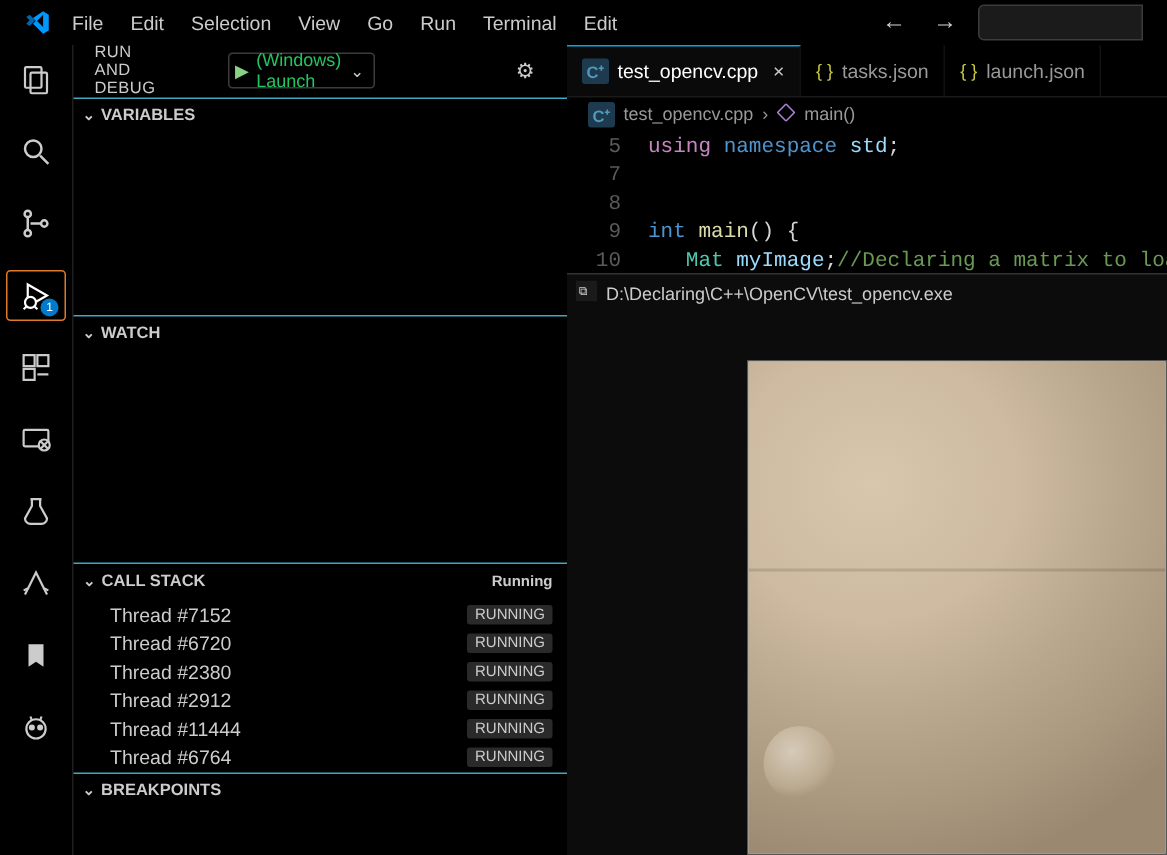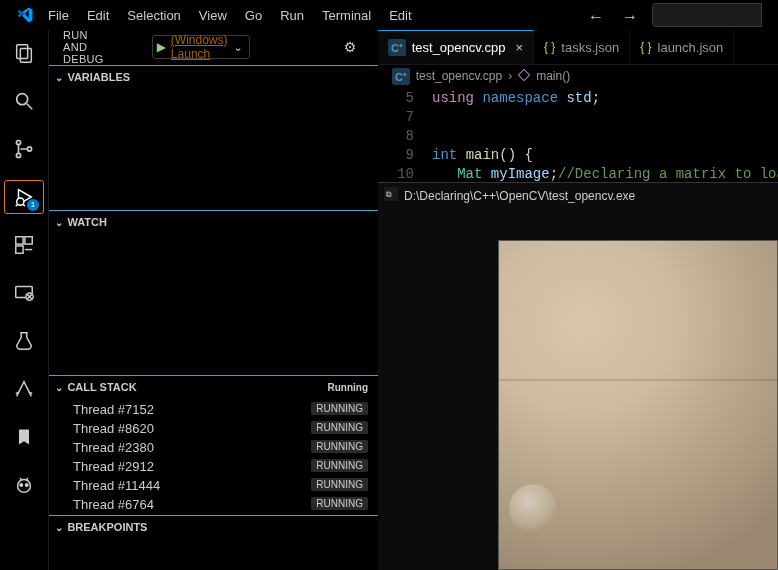--- a/index.html
+++ b/index.html
@@ -121,21 +121,21 @@
   .playgroup {
     margin-left: 8px;
     display: flex;
     align-items: center;
     border: 1px solid #3c3c3c;
     border-radius: 3px;
     height: 24px;
     padding: 0 6px 0 4px;
   }
   .play-icon { color: #89d185; font-size: 12px; margin-right: 5px; }
-  .config-name { font-size: 12px; color: #a16207; text-decoration: underline; }
+  .config-name { font-size: 12px; color: #22c55e; }
   .chev { font-size: 11px; margin-left: 6px; color: #ccc; }
   .sep { width:1px; height:22px; background:#3c3c3c; margin: 0 6px; }
   .gear { font-size: 14px; color: #ccc; padding: 0 2px; }
   .ellipsis { font-size: 14px; color:#ccc; padding:0 4px; }
 
   .section {
     border-top: 1px solid #3fa7c4;
   }
   .scrollable { overflow-y:auto; }
   .section-head {
@@ -157,21 +157,21 @@
     font-size: 10px;
     font-weight: bold;
     color: #ccc;
     padding-right: 4px;
   }
   .section-body {
     padding: 2px 0;
   }
   .thread-row {
     display: flex;
-    align-items: flex-start;
+    align-items: center;
     padding: 2px 10px 2px 24px;
     font-size: 13px;
     color: #ccc;
   }
   .thread-row .state {
     margin-left: auto;
     background: #2a2a2a;
     color: #ccc;
     font-size: 10px;
     padding: 1px 5px;
@@ -434,21 +434,21 @@
         <span class="twist">⌄</span>
         <span>CALL STACK</span>
         <span class="hstate">Running</span>
       </div>
       <div class="section-body" id="threads">
           <div class="thread-row">
             <span>Thread #7152</span>
             <span class="state">RUNNING</span>
           </div>
           <div class="thread-row">
-            <span>Thread #8620</span>
+            <span>Thread #6720</span>
             <span class="state">RUNNING</span>
           </div>
           <div class="thread-row">
             <span>Thread #2380</span>
             <span class="state">RUNNING</span>
           </div>
           <div class="thread-row">
             <span>Thread #2912</span>
             <span class="state">RUNNING</span>
           </div>

